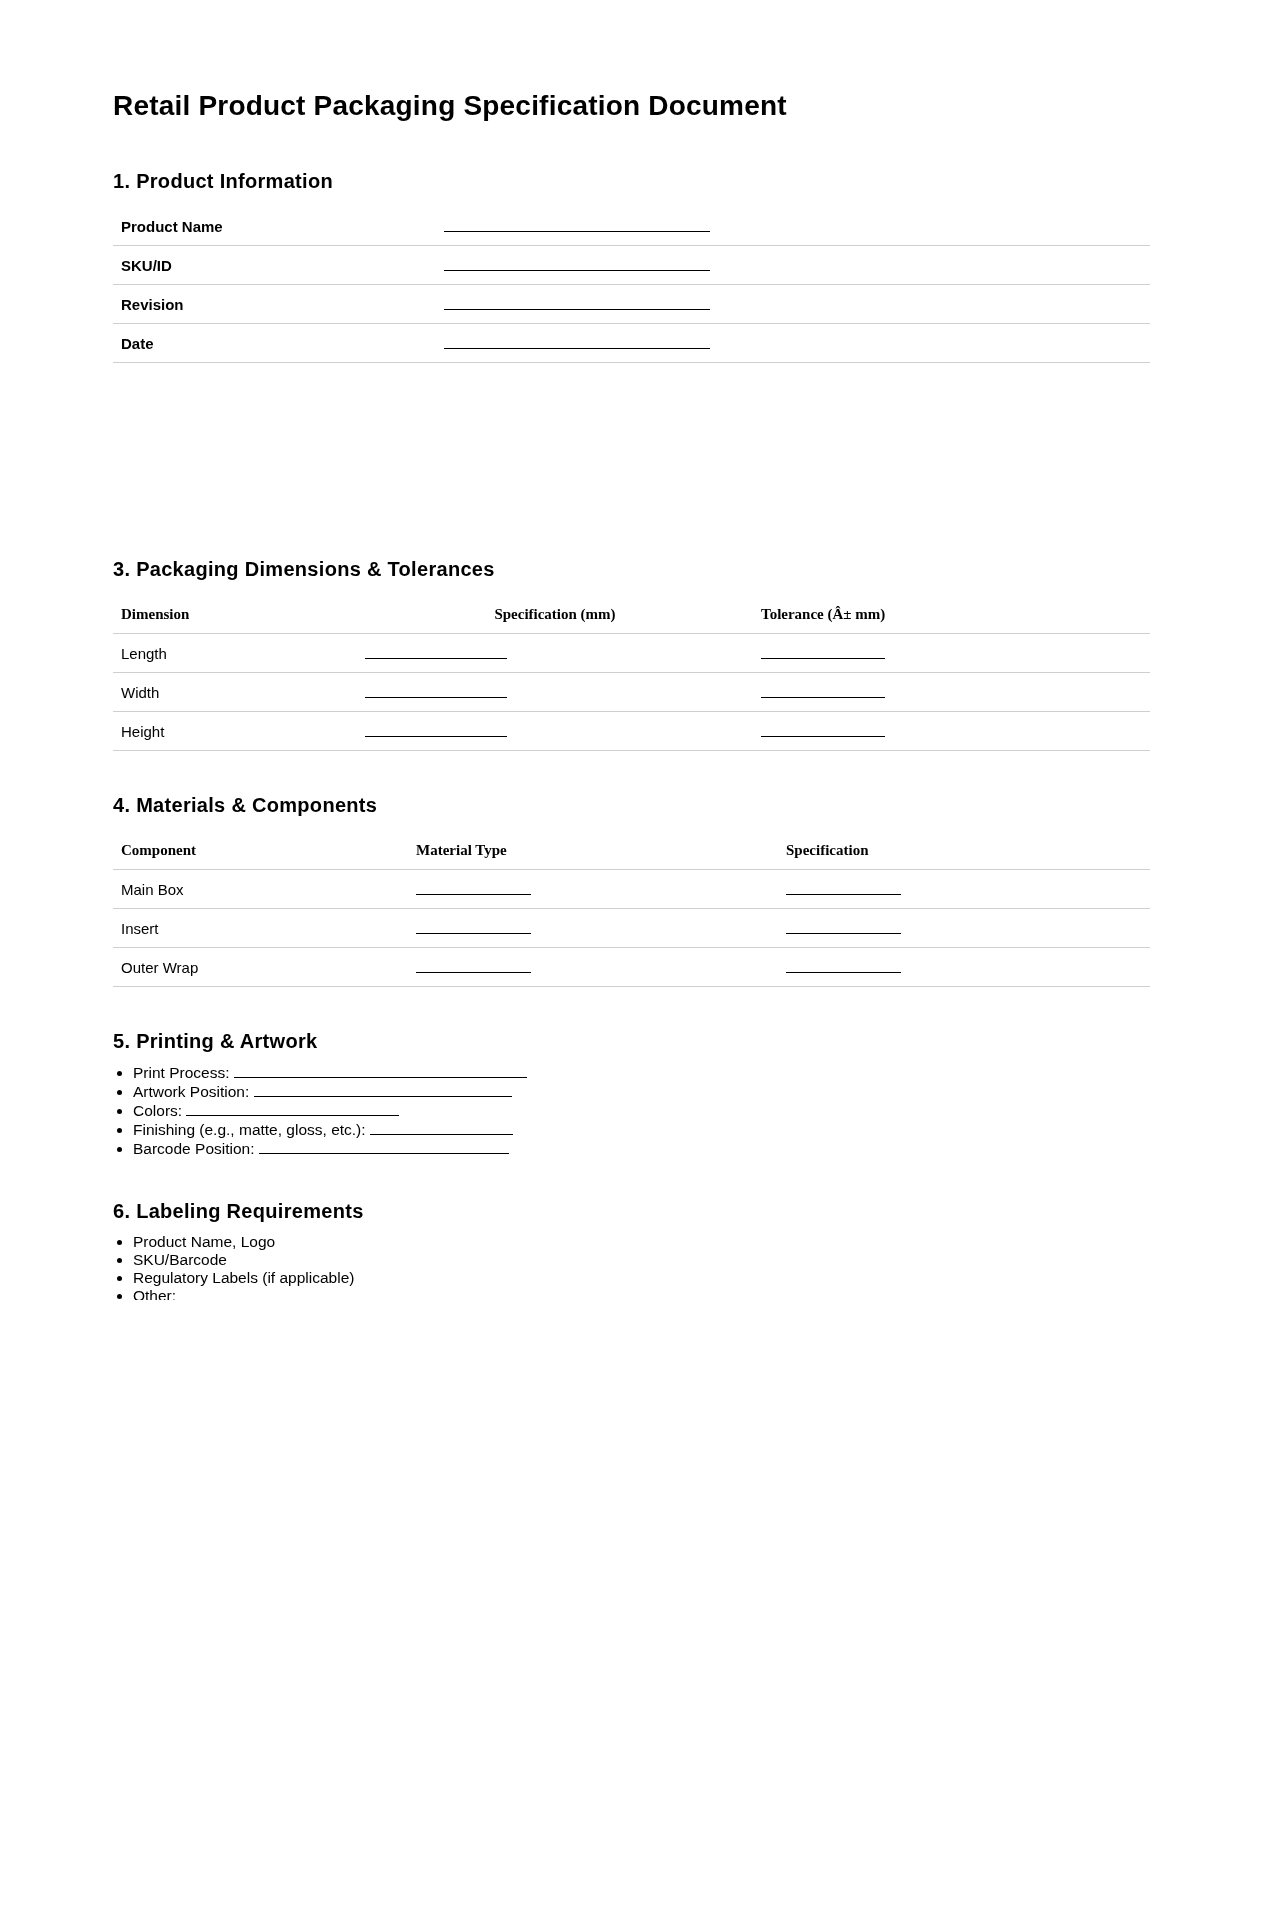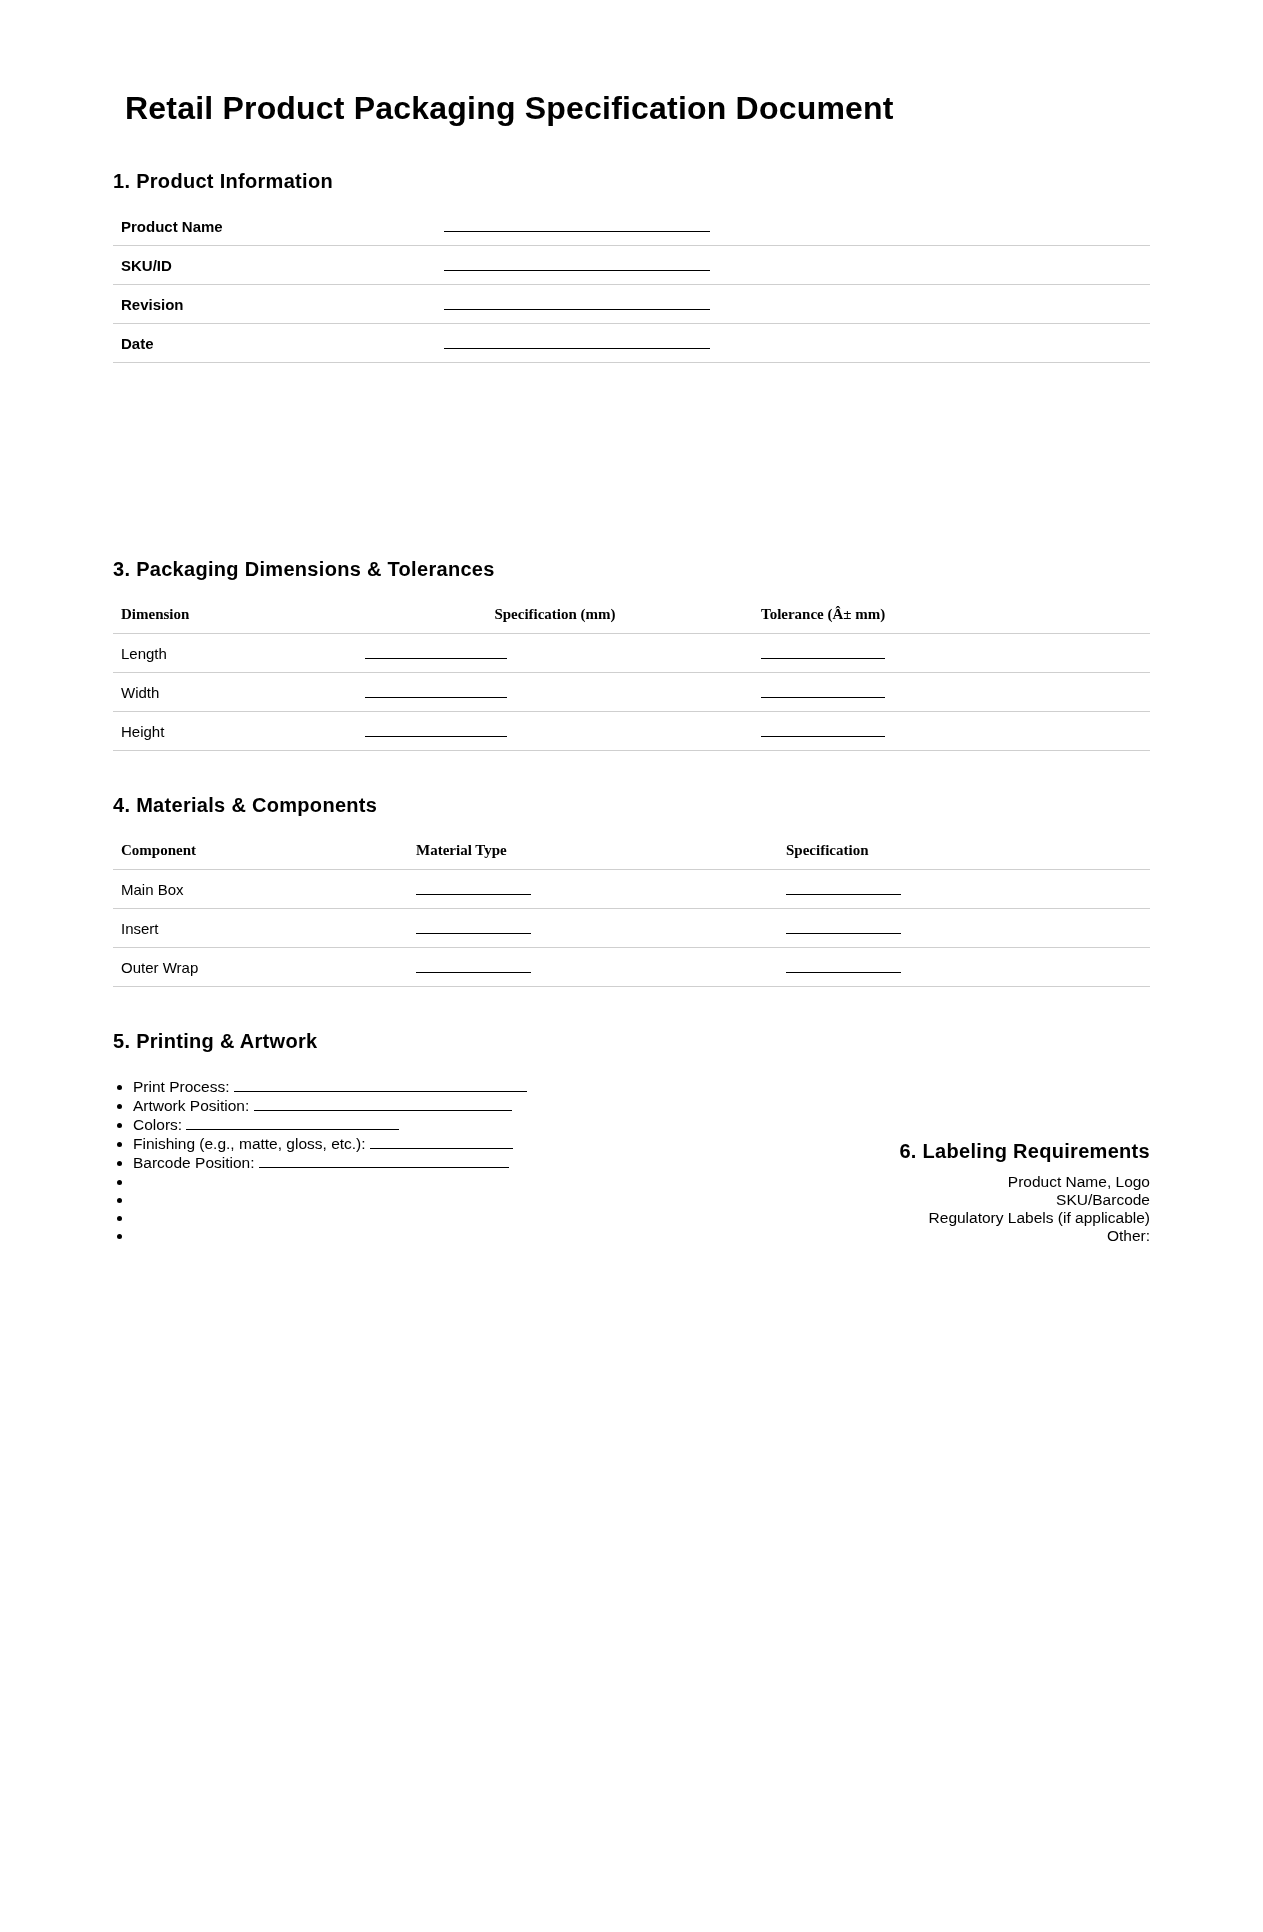--- a/index.html
+++ b/index.html
@@ -18,26 +18,26 @@
       height: 1300px;
       overflow: hidden;
     }
     .page {
       position: absolute;
       left: 113px;
       top: 0;
       width: 1037px;
     }
     h1 {
-      font-size: 32px;
+      font-size: 28px;
       font-weight: bold;
       margin: 0;
       position: absolute;
       top: 90px;
-      left: 12px;
+      left: 0;
       white-space: nowrap;
       letter-spacing: 0.2px;
     }
     .section { position: absolute; left: 0; width: 1037px; }
     h2 {
       font-size: 20px;
       font-weight: bold;
       margin: 0 0 0 0;
       white-space: nowrap;
       letter-spacing: 0.3px;
@@ -168,21 +168,21 @@
         <td>Outer Wrap</td>
         <td><span class="blank" style="width:115px;"></span></td>
         <td><span class="blank" style="width:115px;"></span></td>
       </tr>
     </tbody>
         </table>
   </div>
 
   <div class="section" style="top:1030px;">
     <h2>5. Printing &amp; Artwork</h2>
-    <ul style="margin-top:24px;">
+    <ul style="margin-top:10px;">
       <li>
         <span>Print Process:</span>
         <span class="uline" style="width:293px;"></span>
       </li>
       <li>
         <span>Artwork Position:</span>
         <span class="uline" style="width:258px;"></span>
       </li>
       <li>
         <span>Colors:</span>
@@ -192,21 +192,21 @@
         <span>Finishing (e.g., matte, gloss, etc.):</span>
         <span class="uline" style="width:143px;"></span>
       </li>
       <li>
         <span>Barcode Position:</span>
         <span class="uline" style="width:250px;"></span>
       </li>
     </ul>
   </div>
 
-  <div class="section" style="top:1140px;text-align:right;">
+  <div class="section" style="top:1200px;">
     <h2>6. Labeling Requirements</h2>
     <ul style="margin-top:10px;">
       <li>Product Name, Logo</li>
       <li>SKU/Barcode</li>
       <li>Regulatory Labels (if applicable)</li>
       <li>Other:</li>
     </ul>
   </div>
 
 </div>

